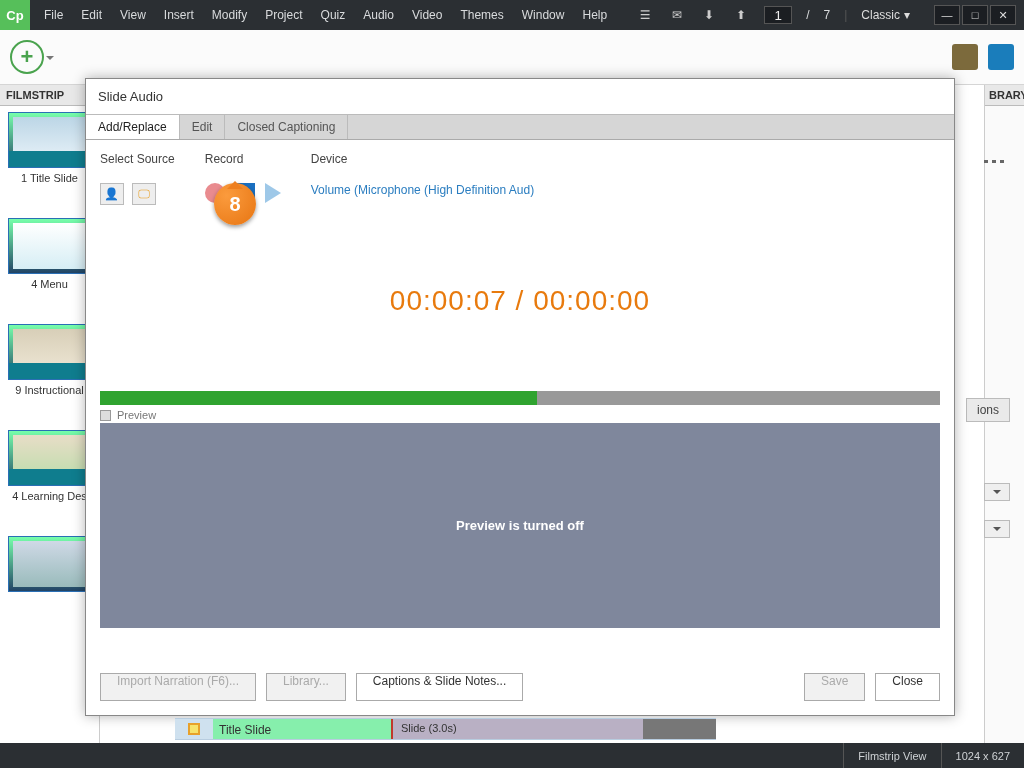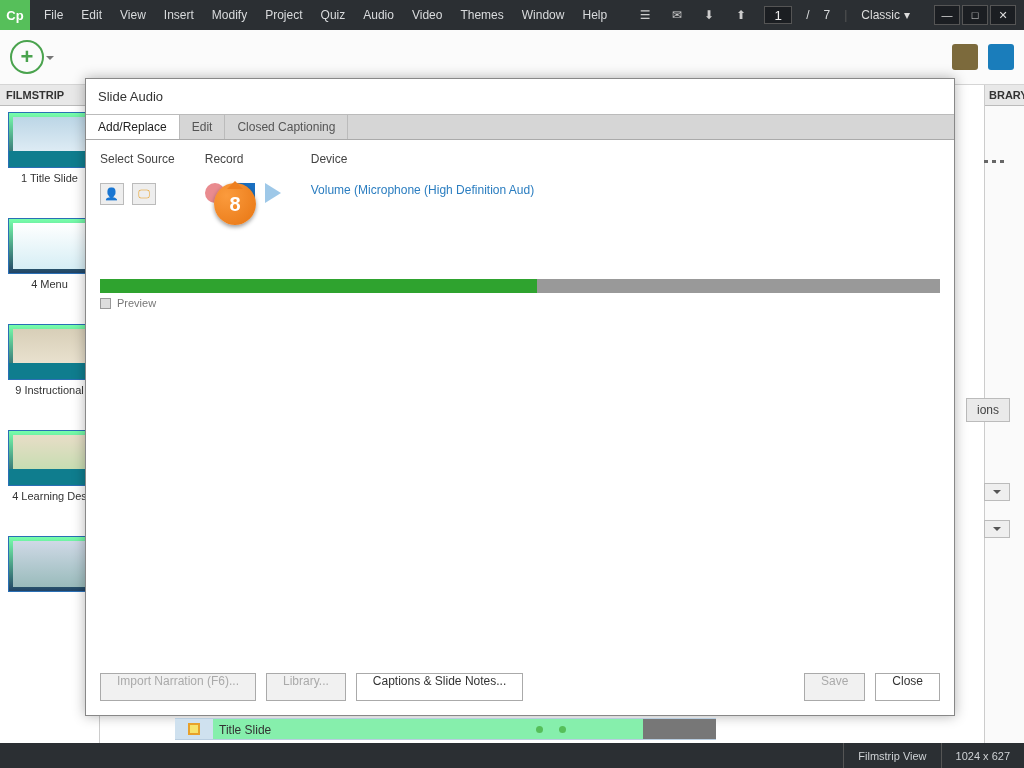--- a/index.html
+++ b/index.html
@@ -224,26 +224,30 @@
             <div class="square-stop"></div>
             <div class="tri-play"></div>
           </div>
         </div>
         <div class="col">
           <h5>Device</h5>
           <div class="dev-link">Volume (Microphone (High Definition Aud)</div>
         </div>
       </div>
 
+      <div class="timer">00:00:07 / 00:00:00</div>
       <div class="progress">
           <div class="fill"></div>
         </div>
       <div class="preview-chk">
         <div class="box"></div>
         <span>Preview</span>
+      </div>
+      <div class="preview-pane">
+        <span>Preview is turned off</span>
       </div>
     </div>
     <div class="dlg-footer">
       <div class="btn disabled">Import Narration (F6)...</div>
       <div class="btn disabled">Library...</div>
       <div class="btn">Captions &amp; Slide Notes...</div>
       <div class="spacer"></div>
       <div class="btn disabled">Save</div>
       <div class="btn">Close</div>
     </div>
@@ -254,20 +258,21 @@
   <div class="timeline-wrap">
     <div class="tl-row">
       <div class="tl-head">
           <div class="tl-sq"></div>
         </div>
       <div class="tl-title">Title Slide</div>
       <div class="tl-dots">
           <div class="tl-dot"></div>
           <div class="tl-dot"></div>
         </div>
+      <div class="tl-slide">Slide (3.0s)</div>
       <div class="tl-end"></div>
     </div>
     <div class="tl-controls">
       <div style="width:110px"></div>
       <span class="pb">⏮</span>
       <span class="pb">■</span>
       <span class="pb">▶</span>
       <span class="pb">⏭</span>
       <span class="pb">🔊</span>
       <span style="width:14px"></span>

